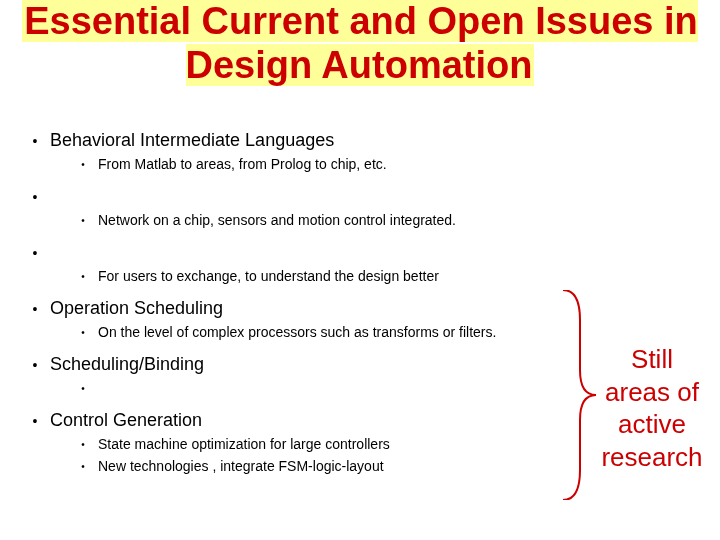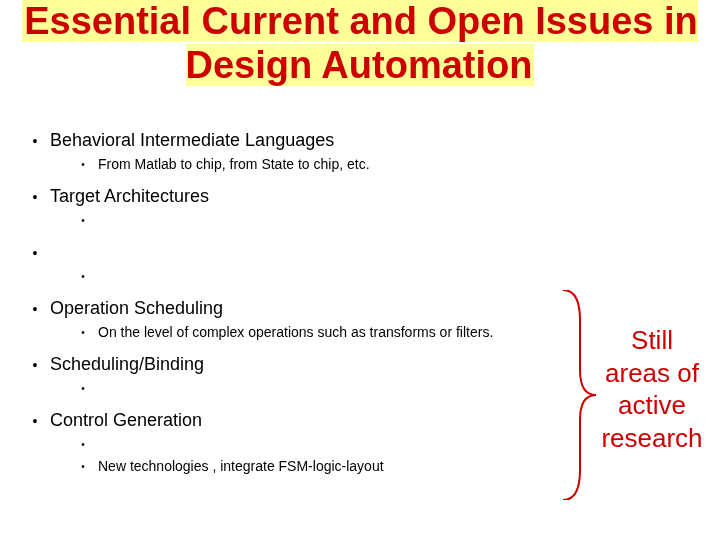--- a/index.html
+++ b/index.html
@@ -66,21 +66,21 @@
     width: 30px;
     flex: 0 0 30px;
     margin-left: 48px;
     text-align: center;
     font-size: 10px;
     line-height: 18px;
   }
   .callout {
     position: absolute;
     right: 12px;
-    top: 324px;
+    top: 343px;
     width: 112px;
     text-align: center;
     font-size: 26px;
     color: #cc0000;
     line-height: 1.25;
   }
   .brace {
     position: absolute;
     left: 558px;
     top: 290px;
@@ -99,71 +99,73 @@
 
   <div class="content">
 
     <div class="item">
       <div class="lvl1">
         <span class="b">•</span>
         <span>Behavioral Intermediate Languages</span>
       </div>
       <div class="lvl2">
         <span class="b">•</span>
-        <span>From Matlab to chip, from State to chip, etc.</span>
-      </div>
-    </div>
-
-    <div class="item">
-      <div class="lvl1">
-        <span class="b">•</span>
-        <span>Target Architectures</span>
-      </div>
-      <div class="lvl2">
-        <span class="b">•</span>
+        <span>From Matlab to areas, from Prolog to chip, etc.</span>
       </div>
     </div>
 
     <div class="item">
       <div class="lvl1">
         <span class="b">•</span>
       </div>
       <div class="lvl2">
         <span class="b">•</span>
+        <span>Network on a chip, sensors and motion control integrated.</span>
+      </div>
+    </div>
+
+    <div class="item">
+      <div class="lvl1">
+        <span class="b">•</span>
+      </div>
+      <div class="lvl2">
+        <span class="b">•</span>
+        <span>For users to exchange, to understand the design better</span>
       </div>
     </div>
 
     <div class="item">
       <div class="lvl1">
         <span class="b">•</span>
         <span>Operation Scheduling</span>
       </div>
       <div class="lvl2">
         <span class="b">•</span>
-        <span>On the level of complex operations such as transforms or filters.</span>
+        <span>On the level of complex processors such as transforms or filters.</span>
       </div>
     </div>
 
     <div class="item">
       <div class="lvl1">
         <span class="b">•</span>
         <span>Scheduling/Binding</span>
       </div>
       <div class="lvl2">
         <span class="b">•</span>
       </div>
     </div>
 
     <div class="item">
       <div class="lvl1">
         <span class="b">•</span>
         <span>Control Generation</span>
       </div>
       <div class="lvl2">
         <span class="b">•</span>
+        <span>State machine optimization for large controllers</span>
       </div>
       <div class="lvl2">
         <span class="b">•</span>
         <span>New technologies , integrate FSM-logic-layout</span>
       </div>
     </div>
 
   </div>
 
   <svg class="brace" viewBox="0 0 40 210">

